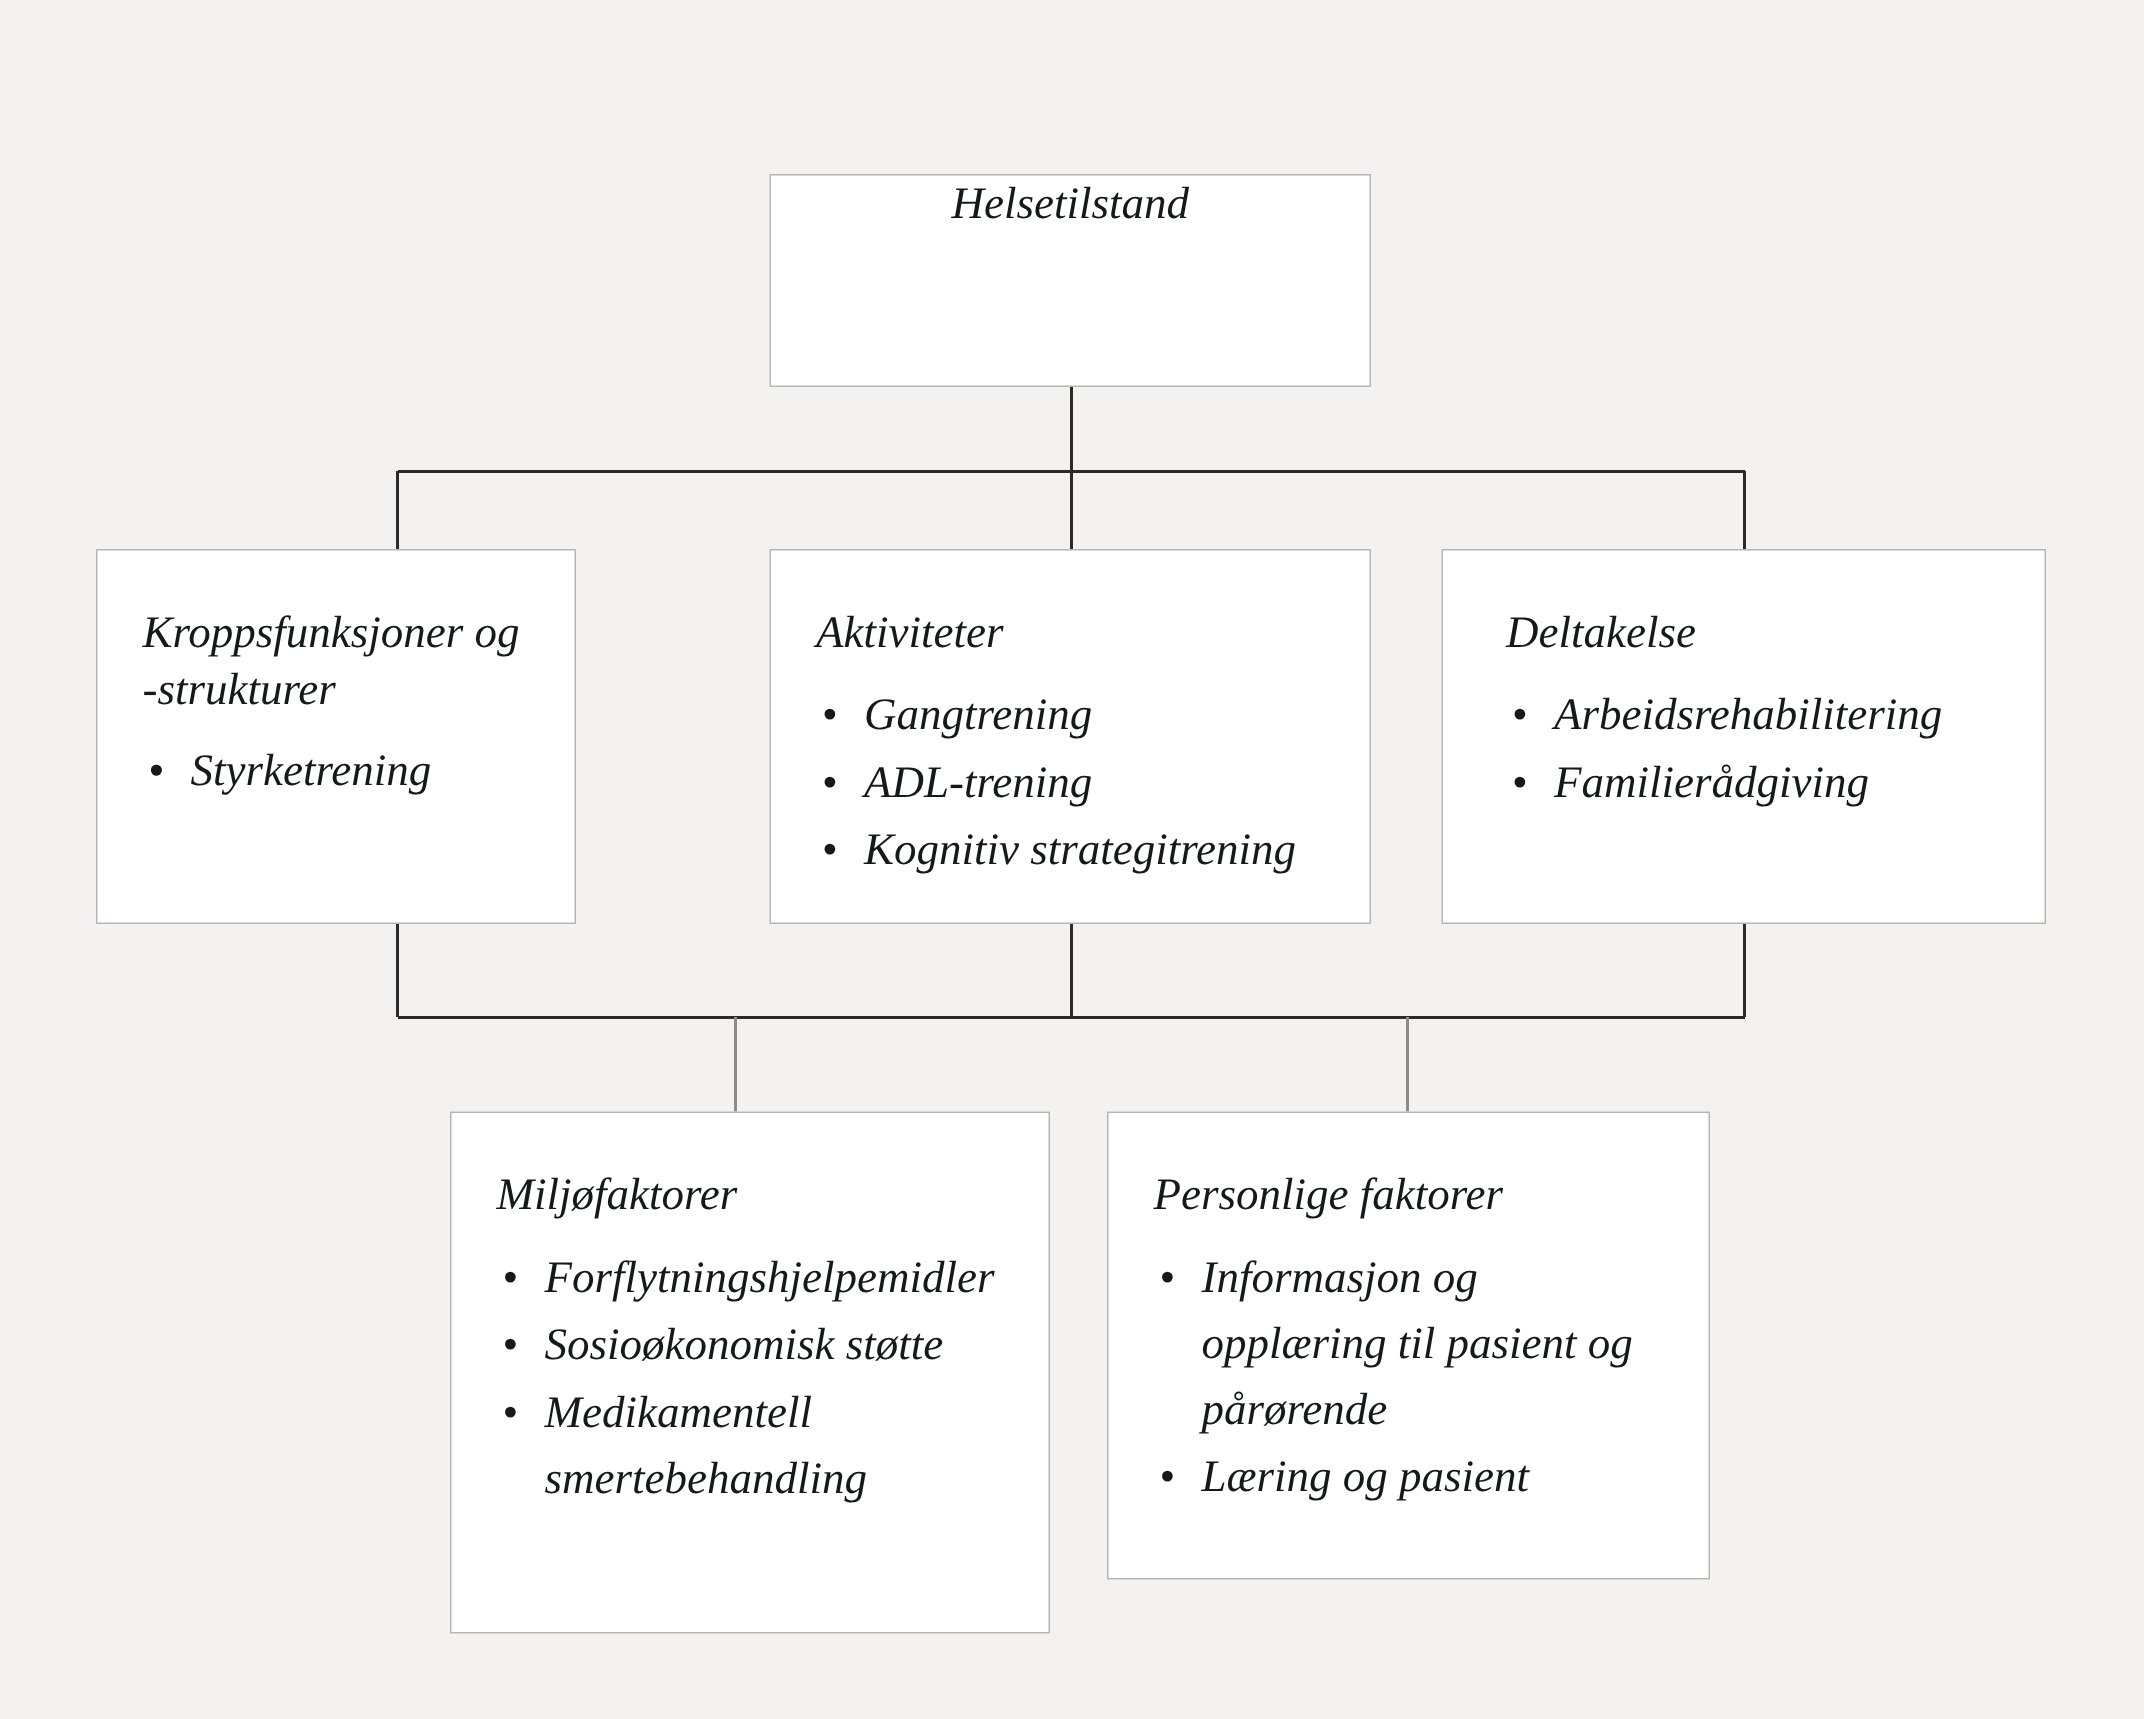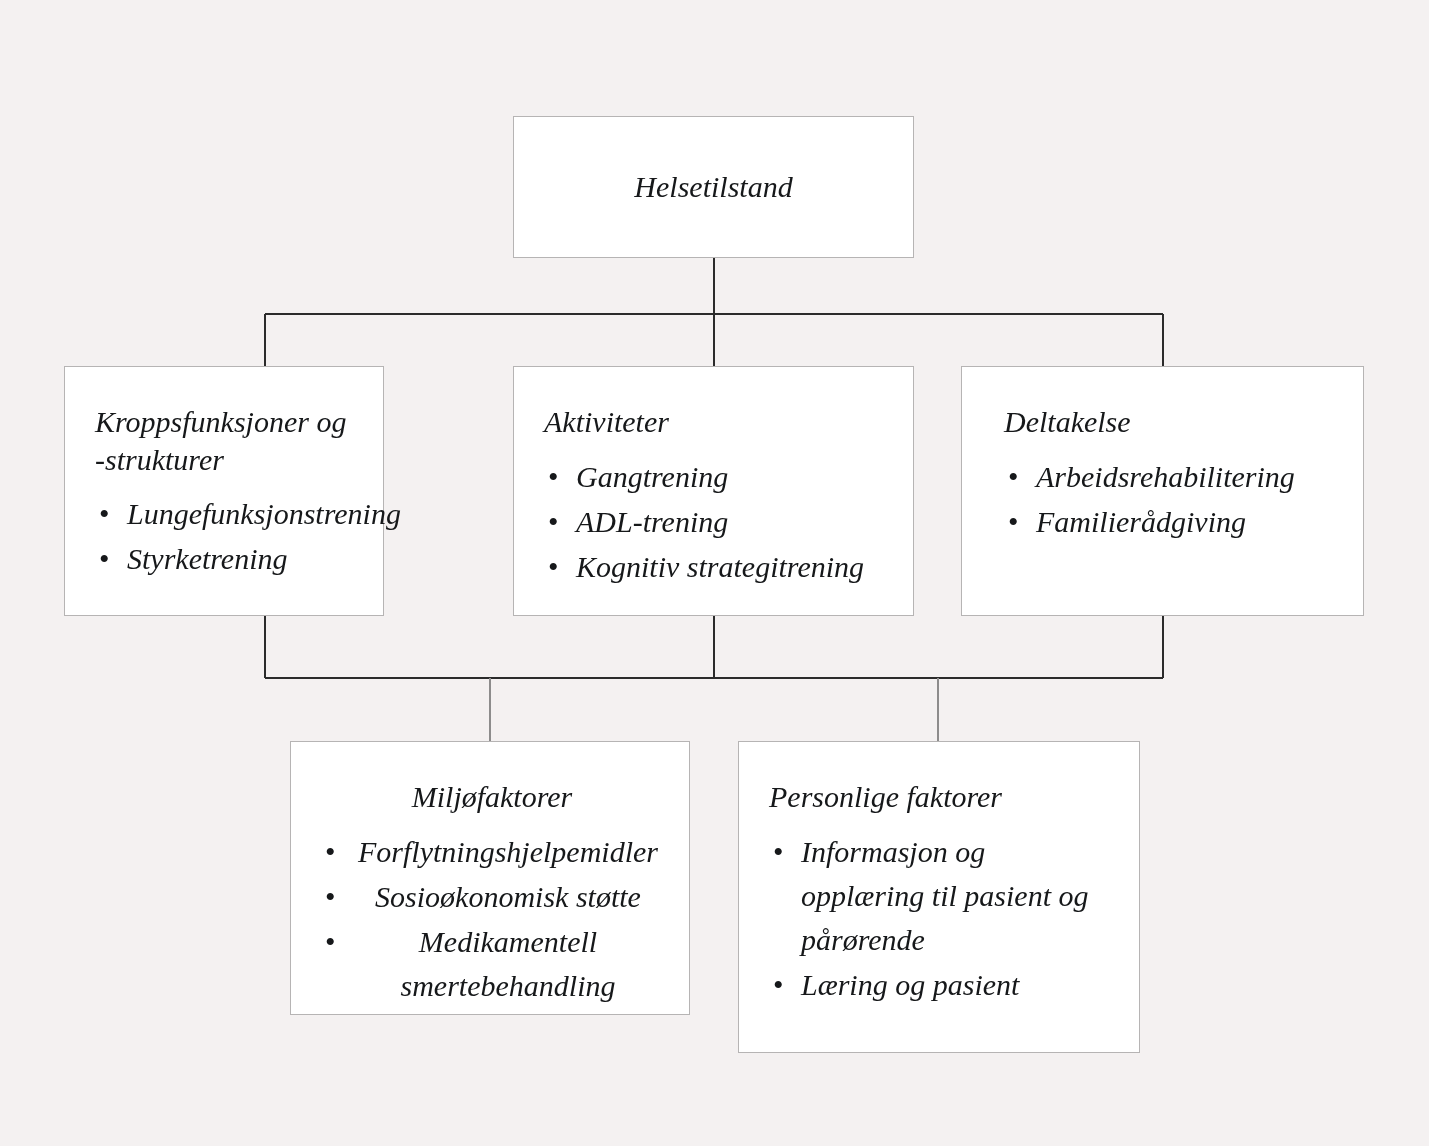--- a/index.html
+++ b/index.html
@@ -65,21 +65,21 @@
     top: 0;
     font-style: normal;
     font-size: 30px;
     line-height: 1.47;
     color: #16181a;
   }
   
   .node.centered .node-inner {
     height: 100%;
     display: flex;
-    align-items: center;
+    align-items: flex-start;
     justify-content: center;
     padding: 0;
   }
   .node.centered .node-title {
     text-align: center;
   }
 </style>
 </head>
 <body style="background: rgb(244, 241, 241);">
 
@@ -115,21 +115,20 @@
     </div>
   </div>
 
   <div class="node" style="left:64px; top:366px; width:320px; height:250px;">
     <div class="node-inner">
       <div class="node-title">Kroppsfunksjoner og
 -strukturer</div>
       <ul class="node-list">
         <li>
           <span class="bullet">•</span>
-          <span>Lungefunksjonstrening</span>
         </li>
         <li>
           <span class="bullet">•</span>
           <span>Styrketrening</span>
         </li>
       </ul>
     </div>
   </div>
 
   <div class="node" style="left:513px; top:366px; width:401px; height:250px;">
@@ -161,21 +160,21 @@
           <span>Arbeidsrehabilitering</span>
         </li>
         <li>
           <span class="bullet">•</span>
           <span>Familierådgiving</span>
         </li>
       </ul>
     </div>
   </div>
 
-  <div class="node" style="left:290px; top:741px; width:400px; height:274px;text-align:center;">
+  <div class="node" style="left:300px; top:741px; width:400px; height:348px;">
     <div class="node-inner">
       <div class="node-title">Miljøfaktorer</div>
       <ul class="node-list">
         <li>
           <span class="bullet">•</span>
           <span>Forflytningshjelpemidler</span>
         </li>
         <li>
           <span class="bullet">•</span>
           <span>Sosioøkonomisk støtte</span>

